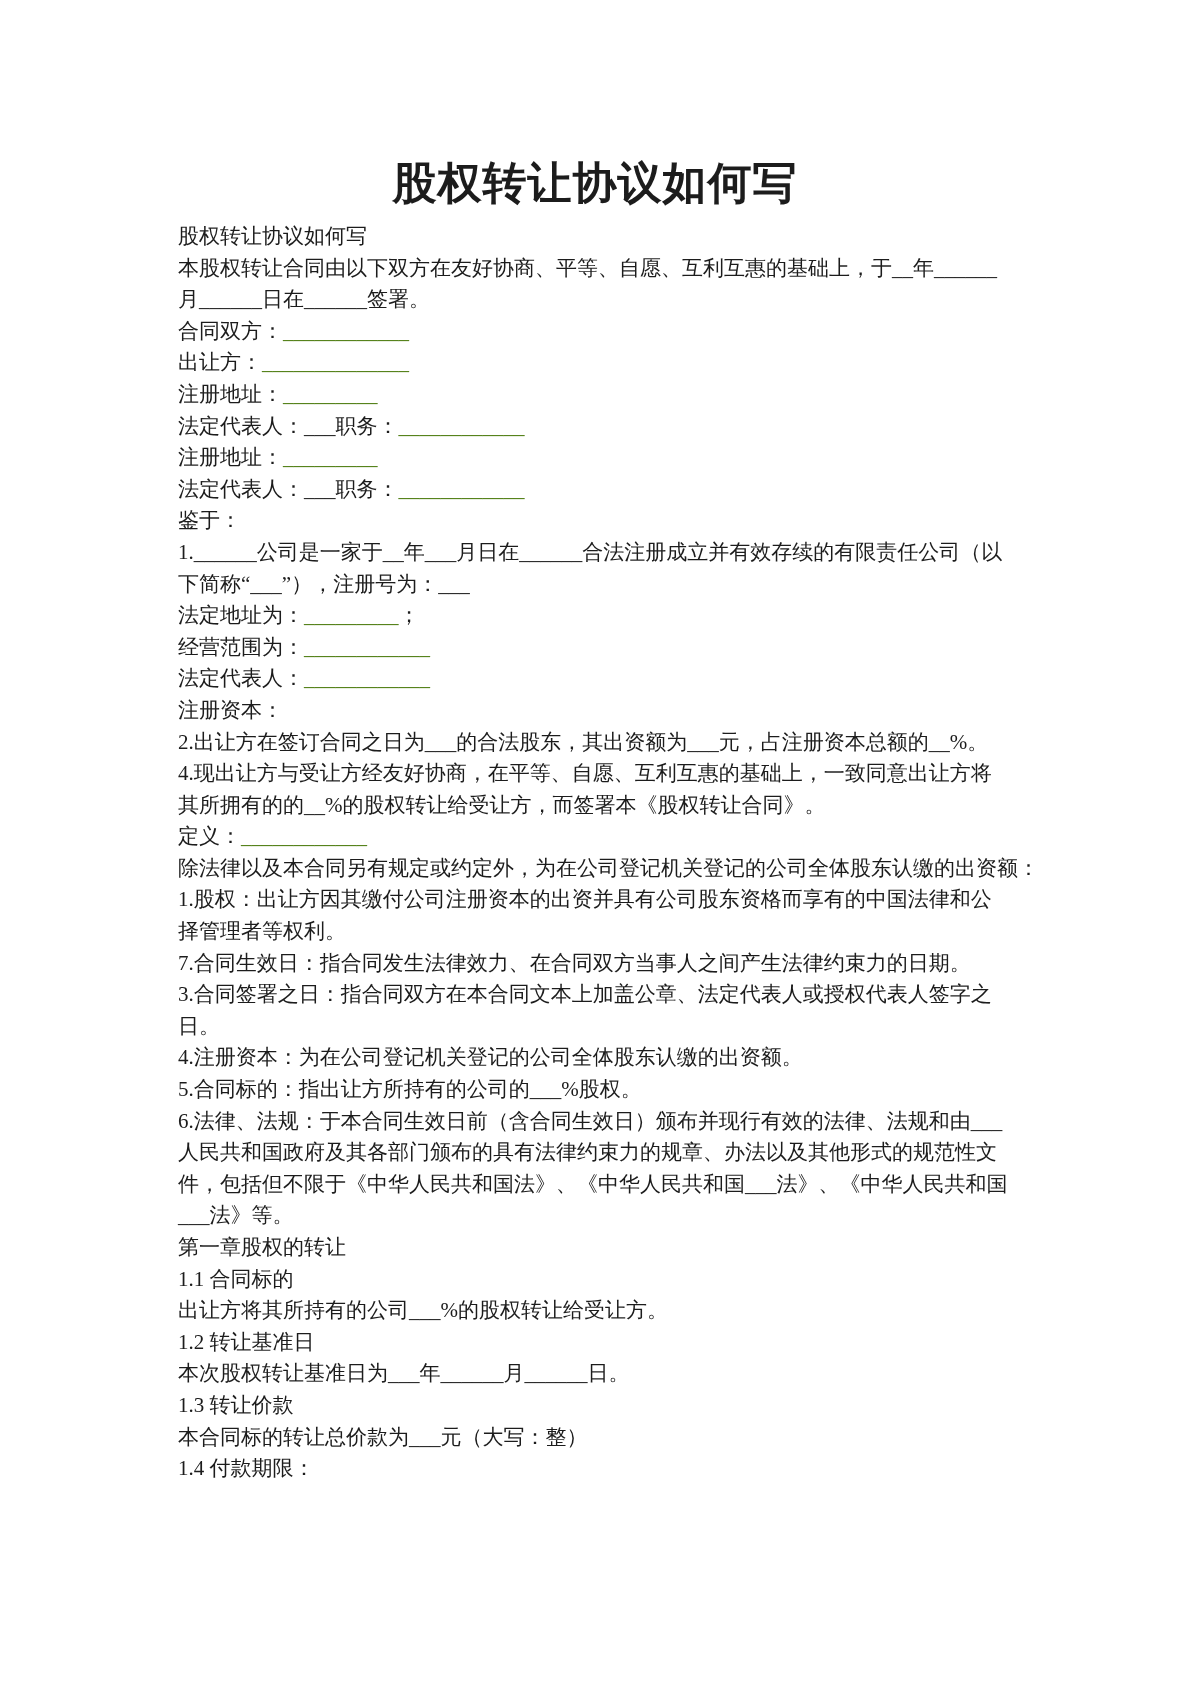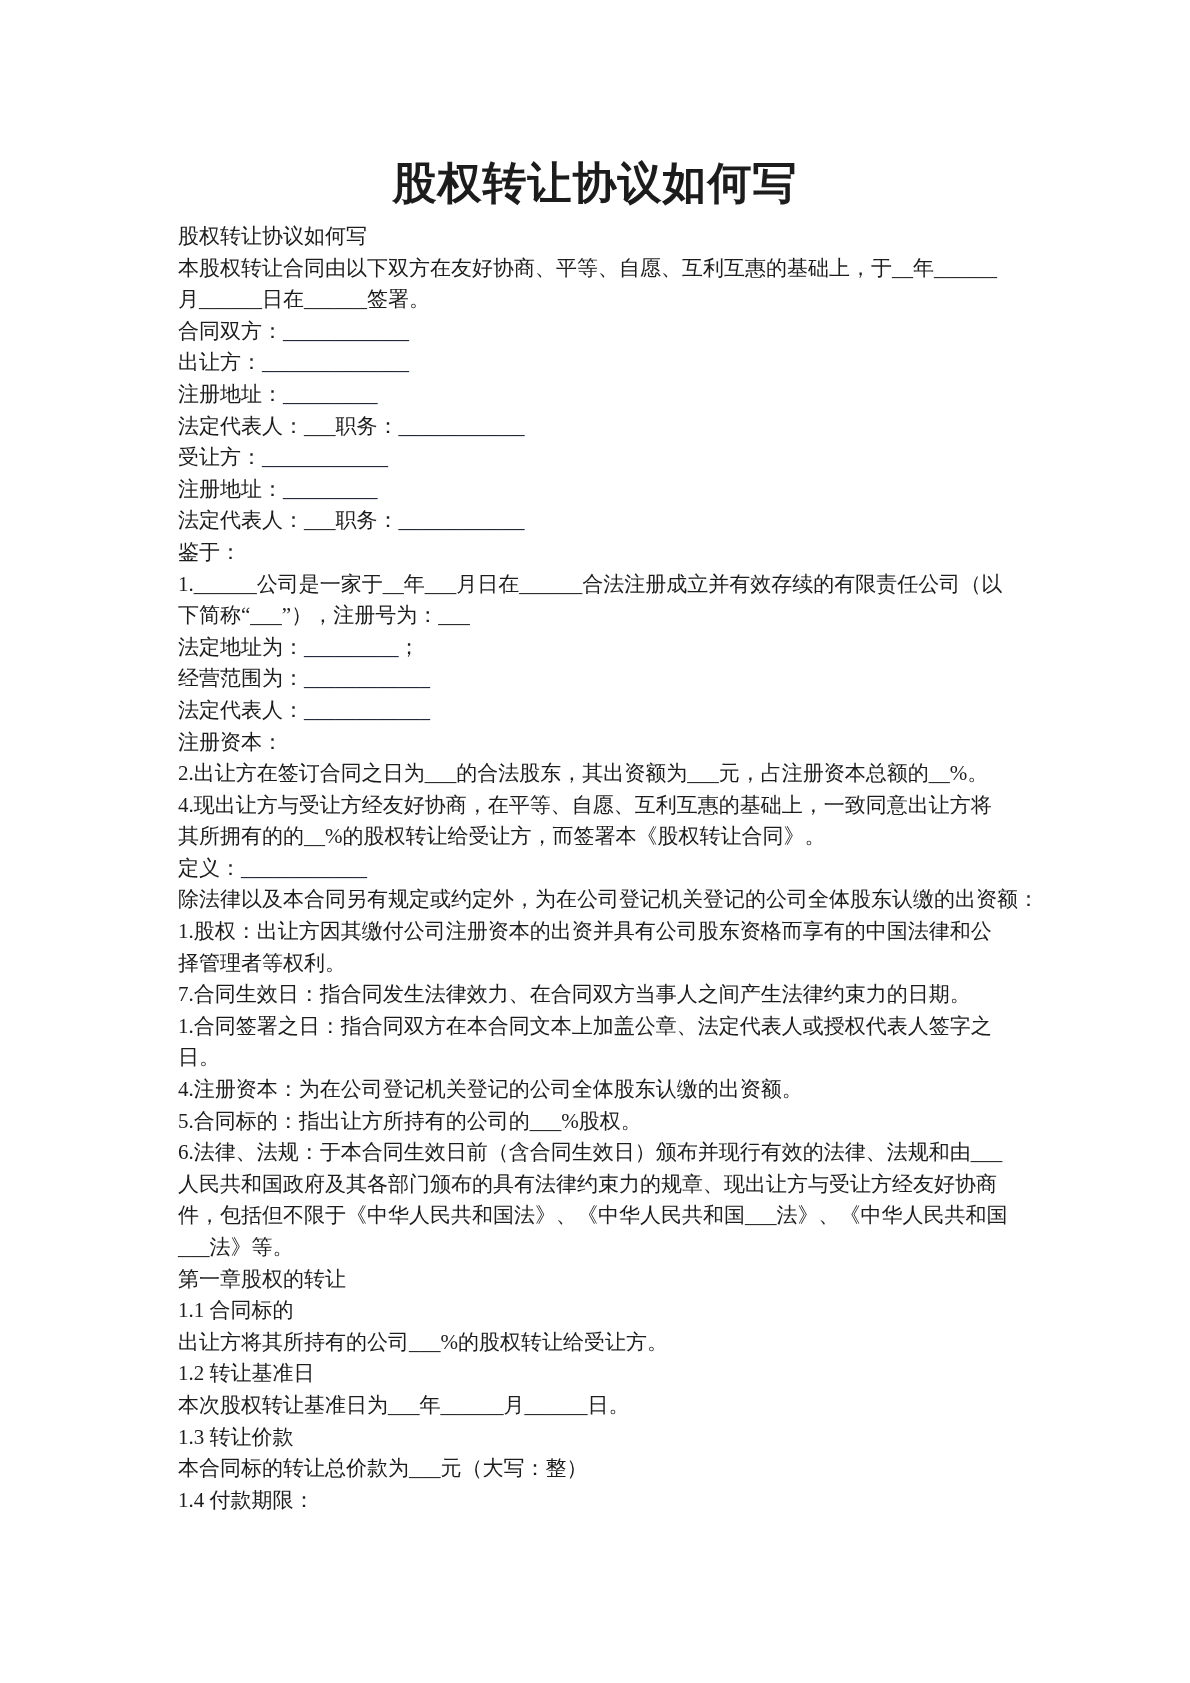--- a/index.html
+++ b/index.html
@@ -35,60 +35,59 @@
     margin: 0;
     font-size: 21px;
     line-height: 31.6px;
     white-space: pre;
     letter-spacing: 0px;
   }
   .blank {
     color: inherit;
   }
   .blank-long {
-    color: #0f172a;
+    color: #4d7c0f;
   }
 </style>
 </head>
 <body>
 
 <div class="page">
   <h1 class="doc-title">股权转让协议如何写</h1>
   <div class="doc-body">
       <p class="line">股权转让协议如何写</p>
       <p class="line">本股权转让合同由以下双方在友好协商、平等、自愿、互利互惠的基础上，于<span class="blank">__</span>年<span class="blank">______</span></p>
       <p class="line">月<span class="blank">______</span>日在<span class="blank">______</span>签署。</p>
       <p class="line">合同双方：<span class="blank blank-long">____________</span></p>
       <p class="line">出让方：<span class="blank blank-long">______________</span></p>
       <p class="line">注册地址：<span class="blank blank-long">_________</span></p>
       <p class="line">法定代表人：<span class="blank">___</span>职务：<span class="blank blank-long">____________</span></p>
-      <p class="line">受让方：<span class="blank blank-long">____________</span></p>
       <p class="line">注册地址：<span class="blank blank-long">_________</span></p>
       <p class="line">法定代表人：<span class="blank">___</span>职务：<span class="blank blank-long">____________</span></p>
       <p class="line">鉴于：</p>
       <p class="line">1.<span class="blank">______</span>公司是一家于<span class="blank">__</span>年<span class="blank">___</span>月日在<span class="blank">______</span>合法注册成立并有效存续的有限责任公司（以</p>
       <p class="line">下简称“<span class="blank">___</span>”），注册号为：<span class="blank">___</span></p>
       <p class="line">法定地址为：<span class="blank blank-long">_________</span>；</p>
       <p class="line">经营范围为：<span class="blank blank-long">____________</span></p>
       <p class="line">法定代表人：<span class="blank blank-long">____________</span></p>
       <p class="line">注册资本：</p>
       <p class="line">2.出让方在签订合同之日为<span class="blank">___</span>的合法股东，其出资额为<span class="blank">___</span>元，占注册资本总额的<span class="blank">__</span>%。</p>
       <p class="line">4.现出让方与受让方经友好协商，在平等、自愿、互利互惠的基础上，一致同意出让方将</p>
       <p class="line">其所拥有的的<span class="blank">__</span>%的股权转让给受让方，而签署本《股权转让合同》。</p>
       <p class="line">定义：<span class="blank blank-long">____________</span></p>
       <p class="line">除法律以及本合同另有规定或约定外，为在公司登记机关登记的公司全体股东认缴的出资额：</p>
       <p class="line">1.股权：出让方因其缴付公司注册资本的出资并具有公司股东资格而享有的中国法律和公</p>
       <p class="line">择管理者等权利。</p>
       <p class="line">7.合同生效日：指合同发生法律效力、在合同双方当事人之间产生法律约束力的日期。</p>
-      <p class="line">1.合同签署之日：指合同双方在本合同文本上加盖公章、法定代表人或授权代表人签字之</p>
+      <p class="line">3.合同签署之日：指合同双方在本合同文本上加盖公章、法定代表人或授权代表人签字之</p>
       <p class="line">日。</p>
       <p class="line">4.注册资本：为在公司登记机关登记的公司全体股东认缴的出资额。</p>
       <p class="line">5.合同标的：指出让方所持有的公司的<span class="blank">___</span>%股权。</p>
       <p class="line">6.法律、法规：于本合同生效日前（含合同生效日）颁布并现行有效的法律、法规和由<span class="blank">___</span></p>
-      <p class="line">人民共和国政府及其各部门颁布的具有法律约束力的规章、现出让方与受让方经友好协商</p>
+      <p class="line">人民共和国政府及其各部门颁布的具有法律约束力的规章、办法以及其他形式的规范性文</p>
       <p class="line">件，包括但不限于《中华人民共和国法》、《中华人民共和国<span class="blank">___</span>法》、《中华人民共和国</p>
       <p class="line"><span class="blank">___</span>法》等。</p>
       <p class="line">第一章股权的转让</p>
       <p class="line">1.1 合同标的</p>
       <p class="line">出让方将其所持有的公司<span class="blank">___</span>%的股权转让给受让方。</p>
       <p class="line">1.2 转让基准日</p>
       <p class="line">本次股权转让基准日为<span class="blank">___</span>年<span class="blank">______</span>月<span class="blank">______</span>日。</p>
       <p class="line">1.3 转让价款</p>
       <p class="line">本合同标的转让总价款为<span class="blank">___</span>元（大写：整）</p>
       <p class="line">1.4 付款期限：</p>

